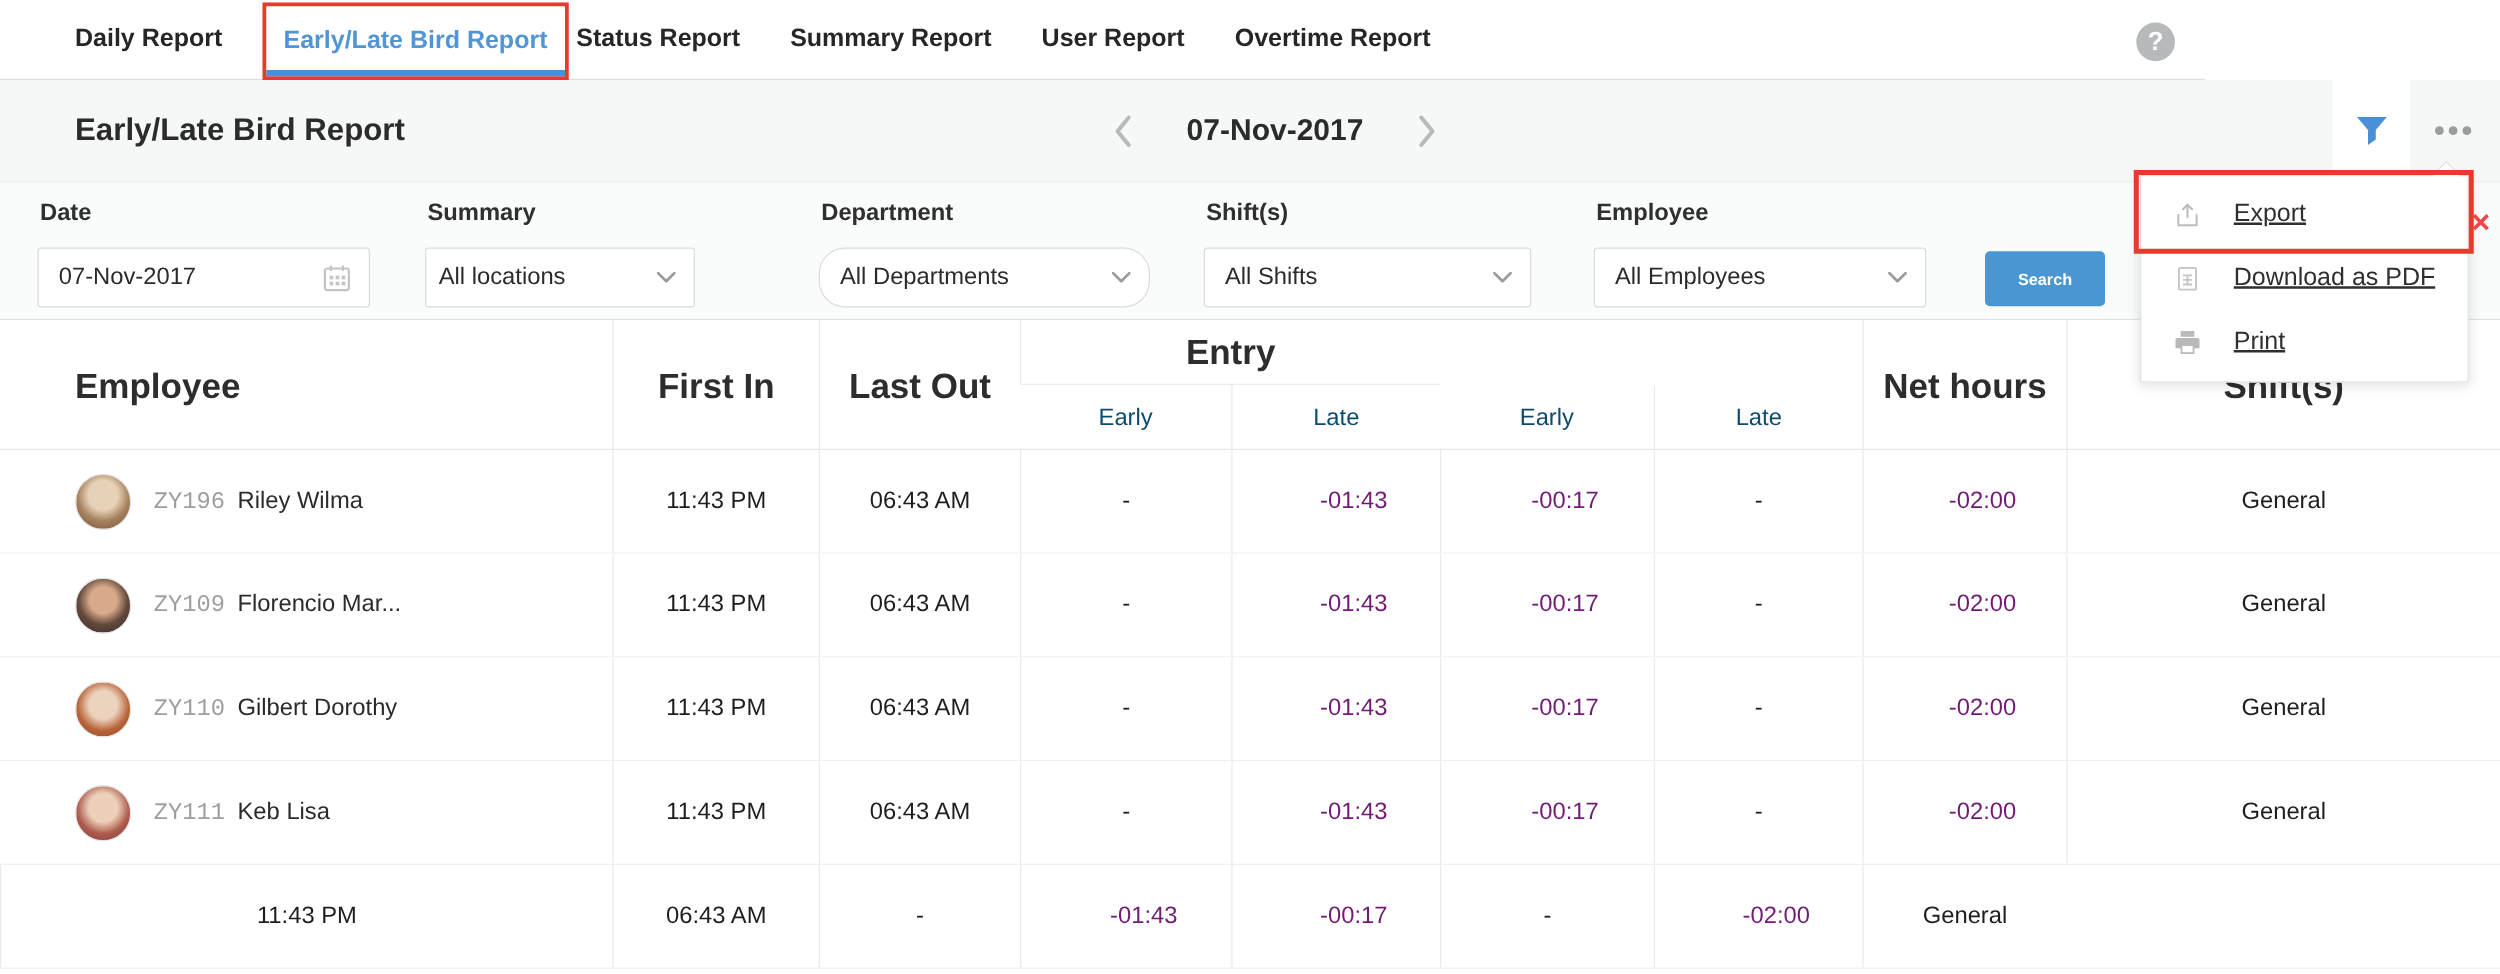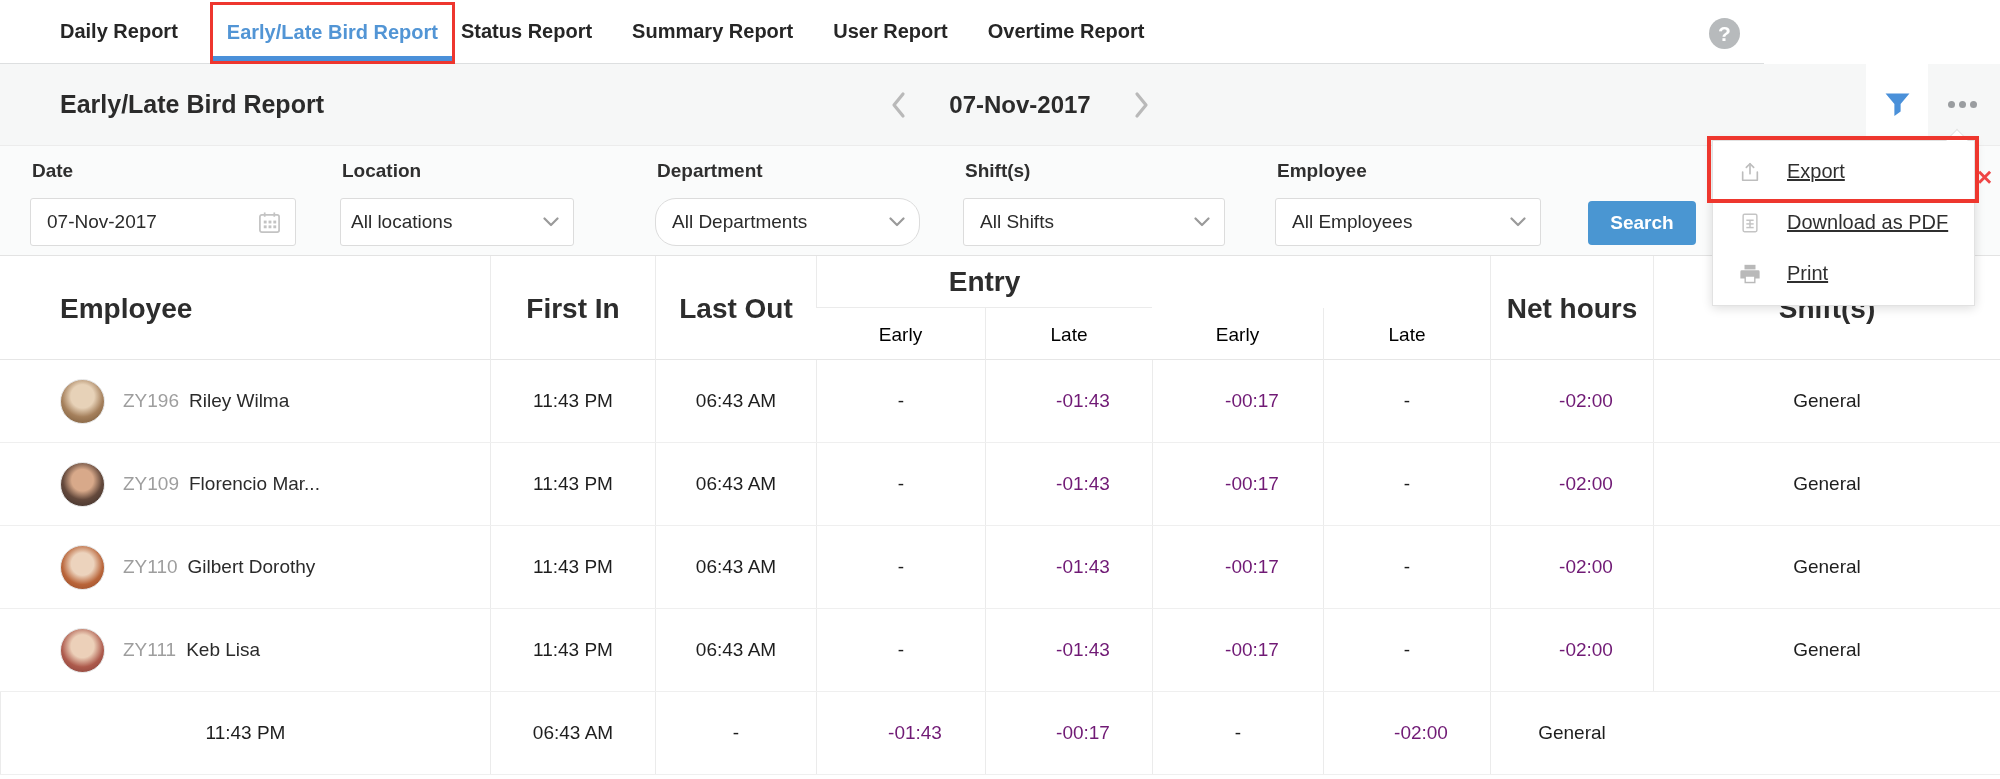--- a/index.html
+++ b/index.html
@@ -35,35 +35,35 @@
 
   
   .filters { position:absolute; left:0; top:145px; width:2000px; height:110px; background:#fafbfb;
     border-top:1px solid #ececec; }
   .fgroup { position:absolute; top:0; }
   .flabel { position:absolute; top:14px; left:2px; font-size:19px; font-weight:700; color:#2f2f2f; }
   .fbox { position:absolute; top:52px; left:0; height:48px; background:#fff; border:1px solid #dcdcdc;
     border-radius:3px; display:flex; align-items:center; justify-content:space-between;
     padding:0 14px 0 16px; font-size:19px; color:#2b2b2b; cursor:pointer; }
   .g-date{left:30px;}  .g-date .fbox{width:266px;}
-  .g-loc{left:340px;}  .g-loc .fbox{width:234px;padding-left:10px;}
+  .g-loc{left:340px;}  .g-loc .fbox{width:216px;padding-left:10px;}
   .g-dep{left:655px;}  .g-dep .fbox{width:265px;border-radius:21px;}
   .g-shift{left:963px;} .g-shift .fbox{width:262px;}
   .g-emp{left:1275px;} .g-emp .fbox{width:266px;}
-  .search-btn { position:absolute; left:1588px; top:55px; width:108px; height:44px; background:#4a96d2;
-    border:none; border-radius:4px; color:#fff; font-size:19px; font-weight:700; cursor:pointer;
+  .search-btn { position:absolute; left:1588px; top:55px; width:96px; height:44px; background:#4a96d2;
+    border:none; border-radius:4px; color:#fff; font-size:13px; font-weight:700; cursor:pointer;
     font-family:"Liberation Sans", sans-serif; }
 
   
   .tbl { position:absolute; left:0; top:255px; width:2000px; }
   .thead { position:relative; width:2000px; height:105px; border-top:1px solid #e3e3e3;
     border-bottom:1px solid #e6e6e6; background:#fff; }
   .hc { position:absolute; display:flex; align-items:center; justify-content:center;
     font-size:28px; font-weight:700; color:#2d2d2d; }
-  .hc.sub { font-weight:400; color:#000000; font-size:19px; }
+  .hc.sub { font-weight:400; color:#0c4a6e; font-size:19px; }
   .h-emp   { left:0; top:0; width:490px; height:105px; justify-content:flex-start; padding-left:60px; }
   .h-fin   { left:490px; top:0; width:165px; height:105px; border-left:1px solid #ebebeb; }
   .h-lout  { left:655px; top:0; width:161px; height:105px; border-left:1px solid #ebebeb; }
   .h-entry { left:816px; top:0; width:336px; height:52px; border-left:1px solid #ebebeb; border-bottom:1px solid #ebebeb; }
   .h-exit  { left:1152px; top:0; width:338px; height:52px; border-left:1px solid #ebebeb; border-bottom:1px solid #ebebeb; }
   .h-e1 { left:816px;  top:52px; width:169px; height:53px; }
   .h-l1 { left:985px;  top:52px; width:167px; height:53px; border-left:1px solid #ebebeb; }
   .h-e2 { left:1152px; top:52px; width:171px; height:53px; }
   .h-l2 { left:1323px; top:52px; width:167px; height:53px; border-left:1px solid #ebebeb; }
   .h-net   { left:1490px; top:0; width:163px; height:105px; border-left:1px solid #ebebeb; }
@@ -74,21 +74,21 @@
   .cell { display:flex; align-items:center; justify-content:center; font-size:19px; color:#1e1e1e; }
   .cell.bord { border-left:1px solid #ebebeb; }
   .cell.emp { justify-content:flex-start; padding-left:60px; }
   .avatar { width:45px; height:45px; border-radius:50%; margin-right:18px; flex:0 0 45px;
     border:1px solid #e4e4e4; }
   .av1 { background:radial-gradient(circle at 50% 38%, #e7d2b8 0 34%, #a5805c 60%, #6f5233 100%); }
   .av2 { background:radial-gradient(circle at 50% 40%, #d8a98a 0 32%, #64493c 58%, #332a27 100%); }
   .av3 { background:radial-gradient(circle at 50% 42%, #ecd3bd 0 34%, #b9653a 62%, #8c4322 100%); }
   .av4 { background:radial-gradient(circle at 50% 40%, #ecd0b9 0 34%, #ad5a4c 62%, #7c3a36 100%); }
   .av5 { background:radial-gradient(circle at 50% 40%, #dfc7a9 0 32%, #6d573c 60%, #43332a 100%); }
-  .emp-code { color:#9e9e9e; margin-right:10px; white-space:nowrap; }
+  .emp-code { color:#9e9e9e; margin-right:10px; white-space:nowrap;font-family:Liberation Mono, monospace; }
   .emp-name { color:#2b2b2b; white-space:nowrap; }
   .val.neg { color:#701a75;padding-left:28px; }
 
   
   .menu { position:absolute; left:1712px; top:140px; width:263px; height:166px; background:#fff;
     border:1px solid #e2e2e2; box-shadow:0 2px 10px rgba(0,0,0,.14); z-index:20; padding-top:5px; }
   .menu .caret { position:absolute; left:236px; top:-9px; width:16px; height:16px; background:#fff;
     border-left:1px solid #e2e2e2; border-top:1px solid #e2e2e2; transform:rotate(45deg); }
   .mitem { height:51px; display:flex; align-items:center; padding-left:26px; gap:26px; cursor:pointer;
     font-size:20px; color:#2f2f2f;text-decoration:underline; }
@@ -158,21 +158,21 @@
               <rect x="11" y="10" width="3" height="3"></rect>
               <rect x="16" y="10" width="3" height="3"></rect>
               <rect x="6" y="15" width="3" height="3"></rect>
               <rect x="11" y="15" width="3" height="3"></rect>
               <rect x="16" y="15" width="3" height="3"></rect>
             </g>
         </svg>
       </div>
     </div>
     <div class="fgroup g-loc">
-      <div class="flabel">Location</div>
+      <div class="flabel">Summary</div>
       <div class="fbox">
         <span>All locations</span>
         <svg width="16" height="10" viewBox="0 0 16 10" fill="none">
             <polyline points="1.5,1.5 8,8 14.5,1.5" stroke="#9a9a9a" stroke-width="2.2" stroke-linecap="round" stroke-linejoin="round"></polyline>
           </svg>
       </div>
     </div>
     <div class="fgroup g-dep">
       <div class="flabel">Department</div>
       <div class="fbox">

